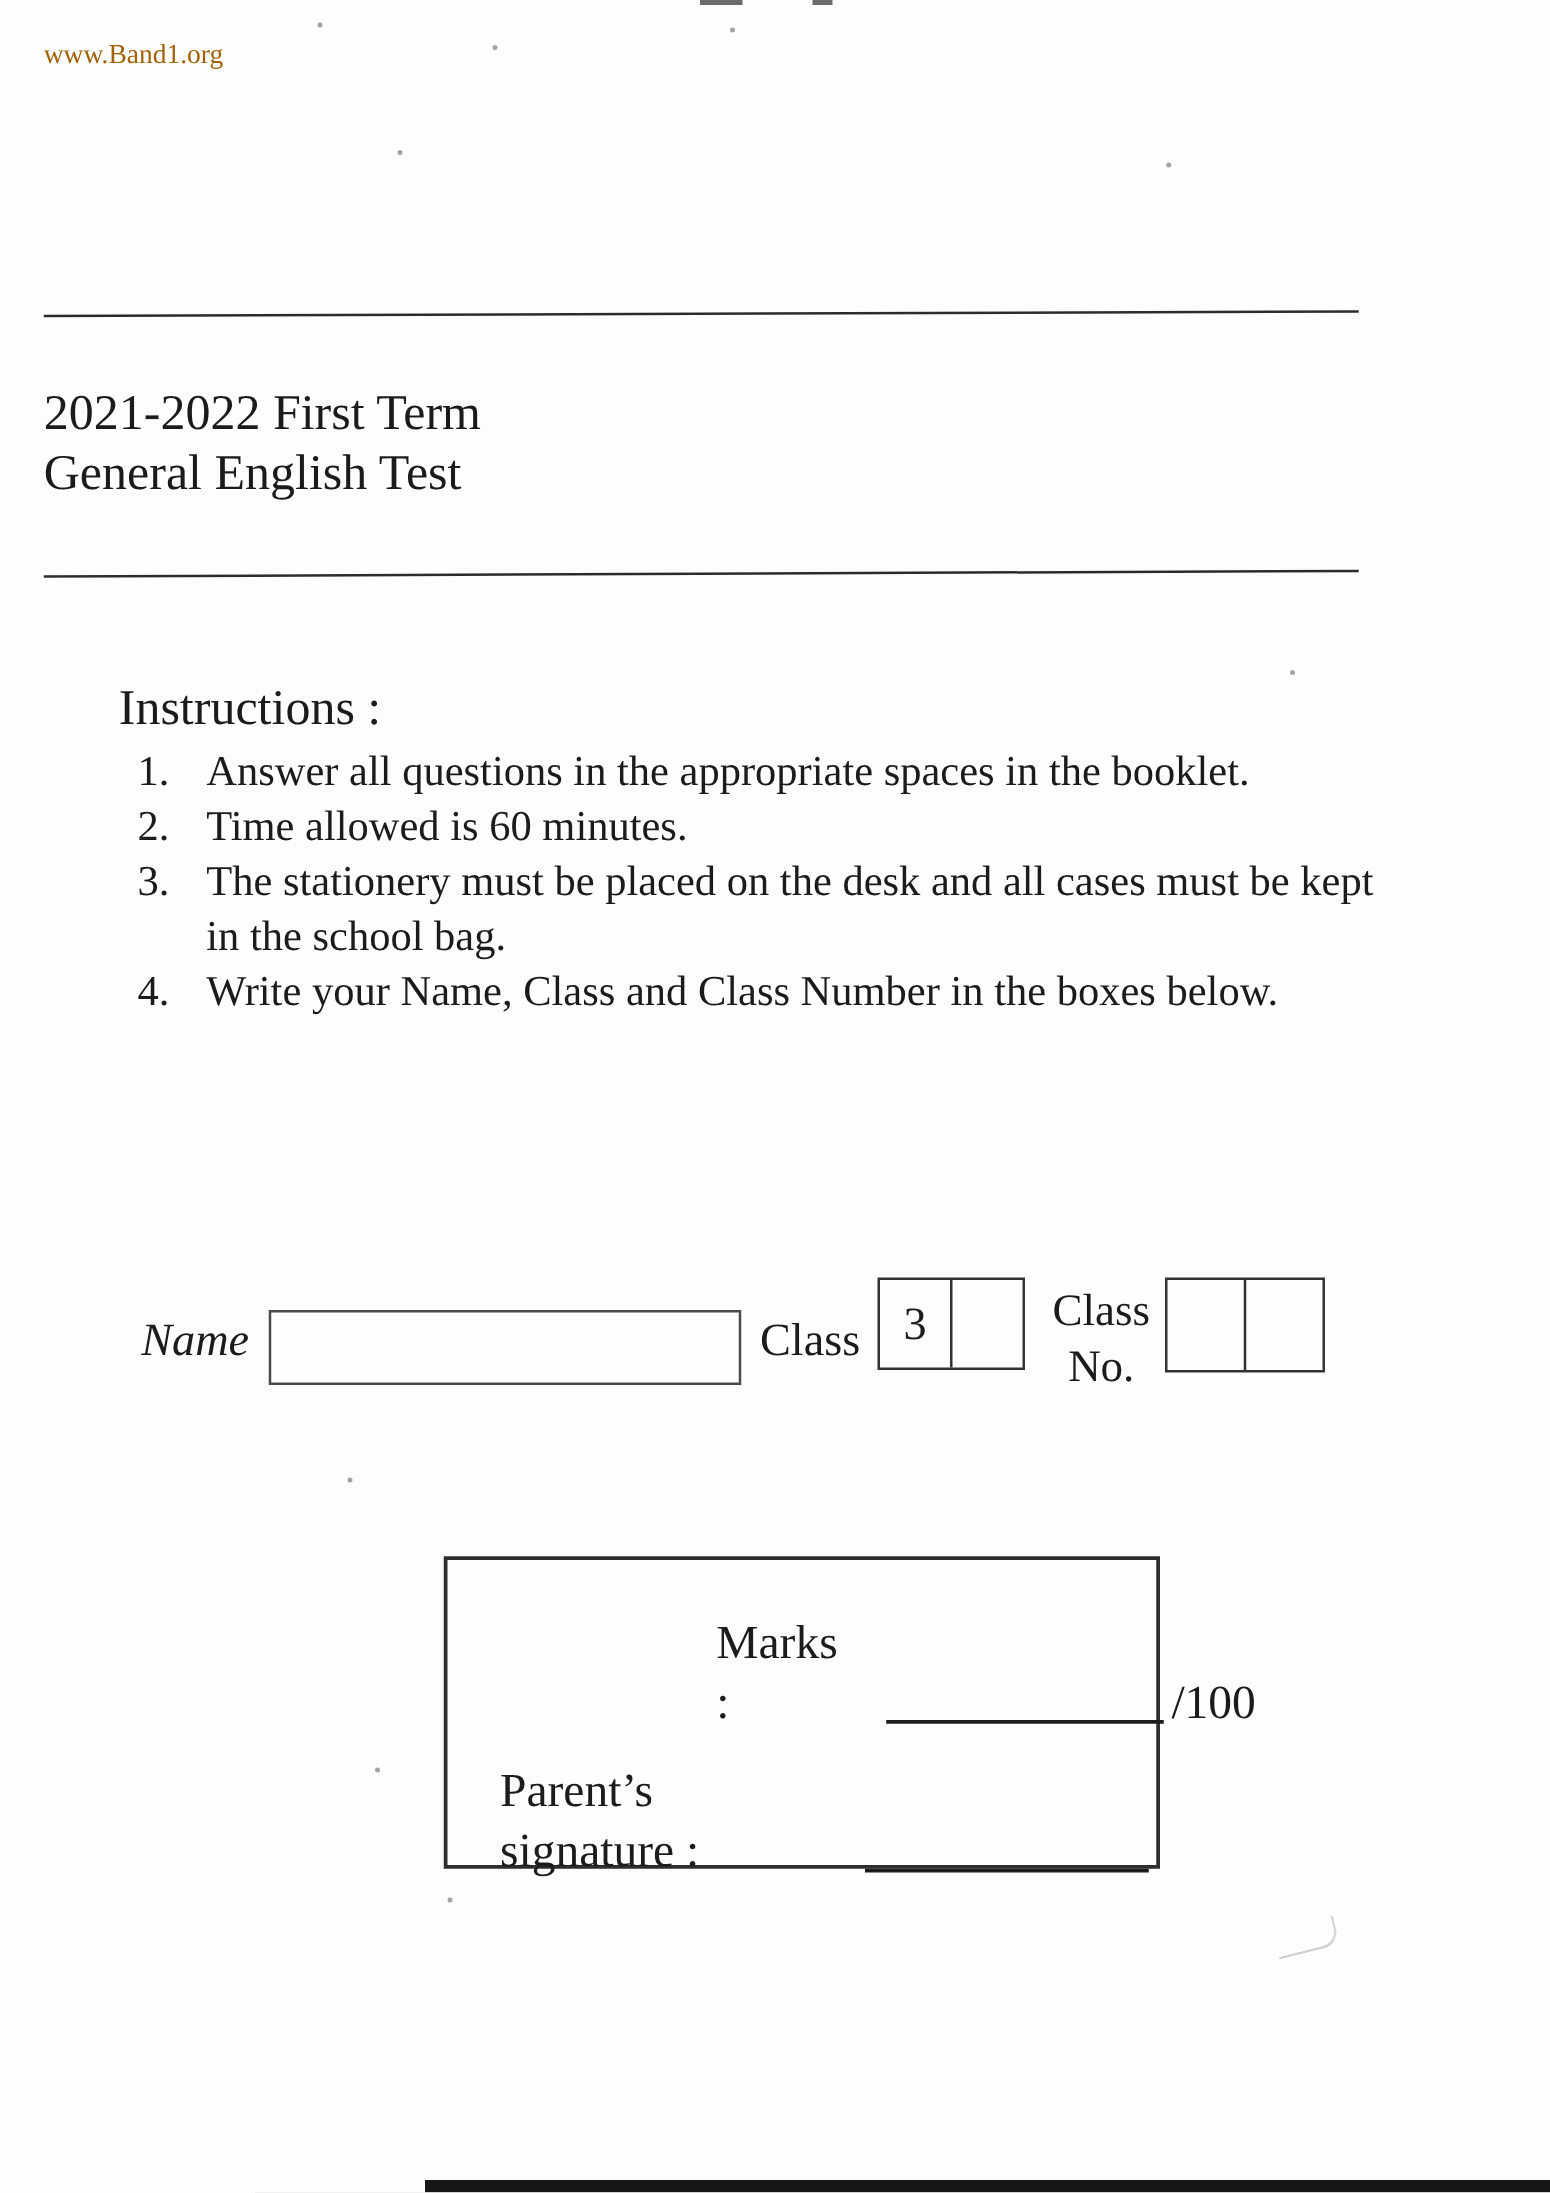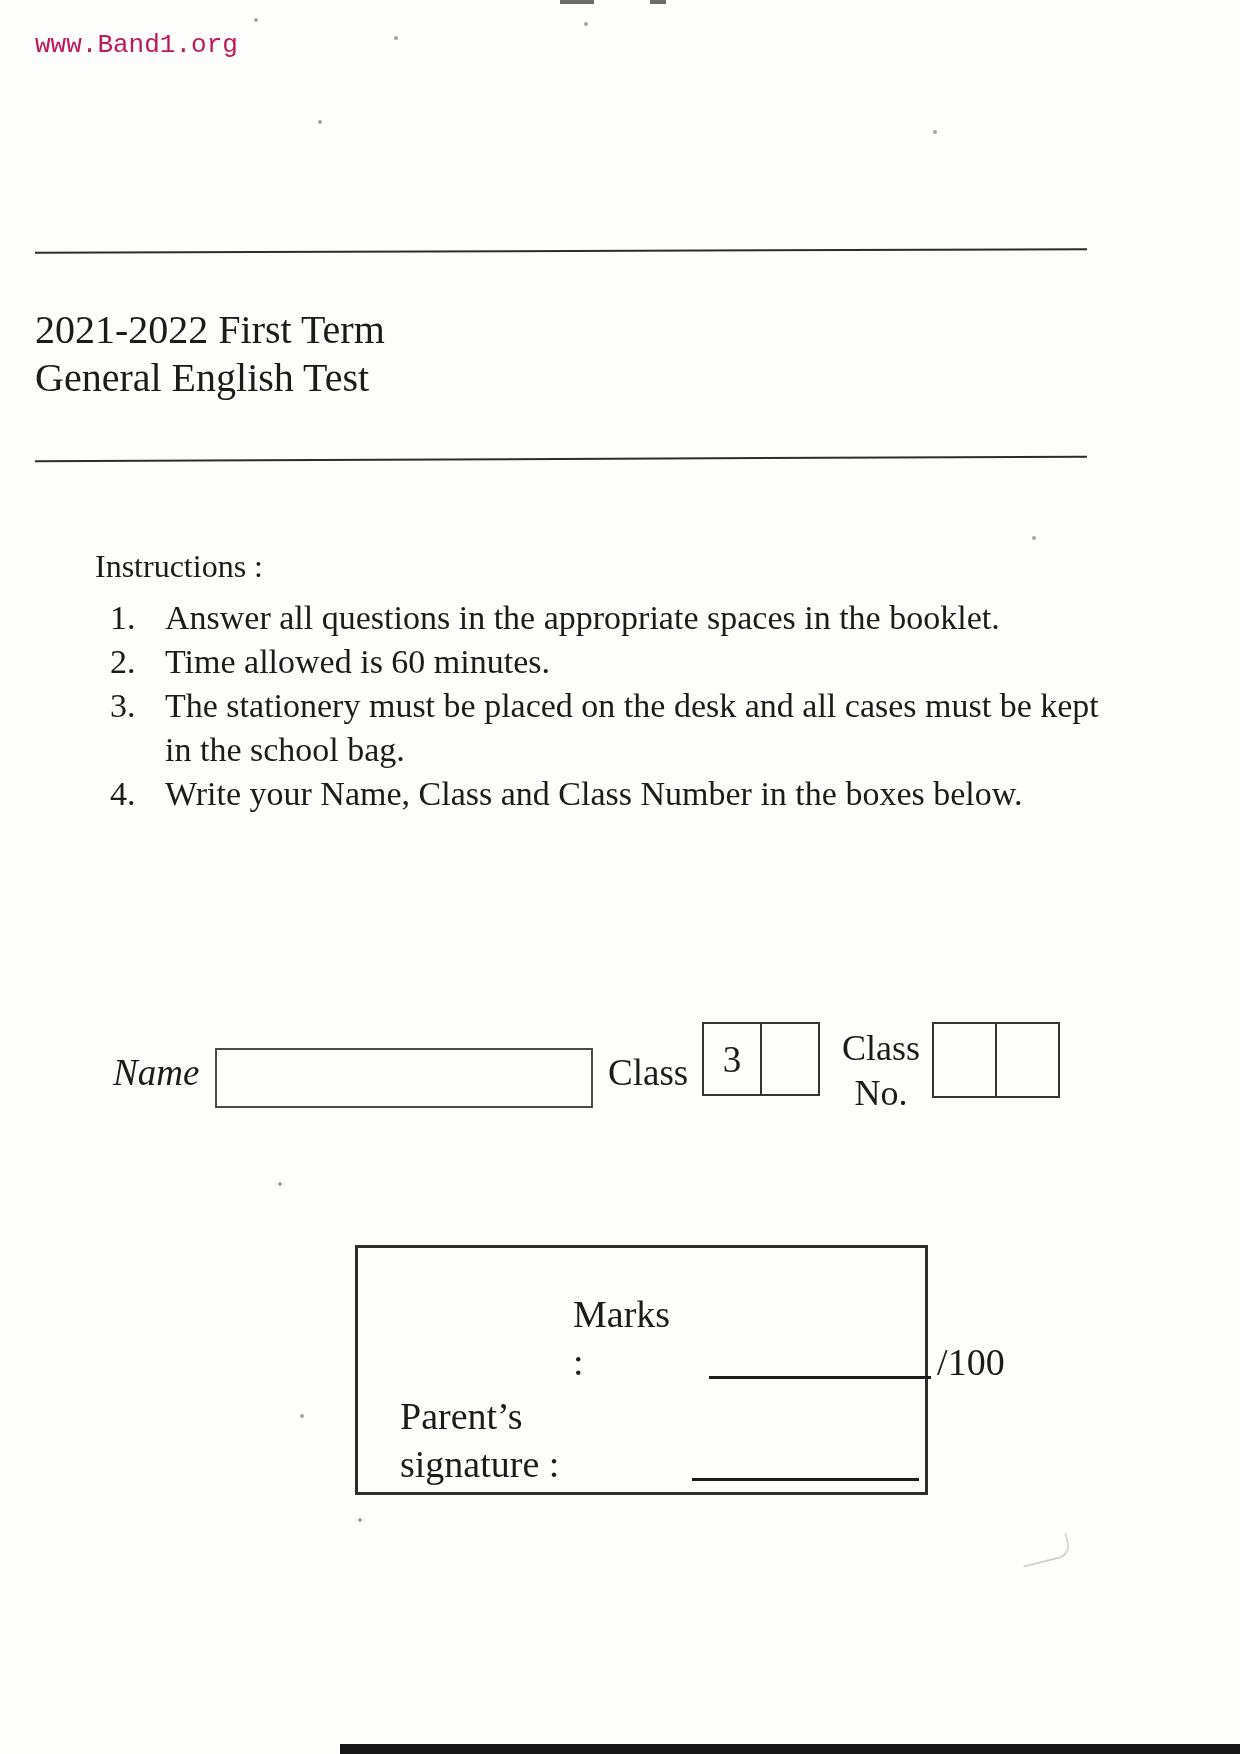--- a/index.html
+++ b/index.html
@@ -9,22 +9,22 @@
     margin:0 auto;
     background:#fdfdfc;
     font-family:"Liberation Serif","DejaVu Serif",serif;
     color:#1b1b1b;
     overflow:hidden;
   }
 
   
   .watermark {
     position:absolute; left:35px; top:30px;
-    font-family:Liberation Mono, monospace;
-    font-size:26px; color:#be185d;
+    font-family:Liberation Serif, serif;
+    font-size:22px; color:#a16207;
   }
 
   
   .rule {
     position:absolute; left:35px; width:1052px; height:2px;
     background:#2c2c2c;
   }
   .rule-top { top:250px; transform:rotate(-0.2deg); }
   .rule-bottom { top:458px; transform:rotate(-0.25deg); }
 
@@ -32,21 +32,21 @@
   .title-block {
     position:absolute; left:35px; top:306px; width:1052px;
     text-align:left; font-size:40px; line-height:48px;
   }
 
   
   .instructions {
     position:absolute; left:95px; top:540px; width:1015px;
   }
   .instructions-heading {
-    font-size:32px; line-height:52px; margin-bottom:4px;
+    font-size:40px; line-height:52px; margin-bottom:4px;
   }
   .instr-list { margin:0; padding:0; list-style:none; }
   .instr-item {
     display:flex; padding-left:15px;
     font-size:34px; line-height:44px;
   }
   .instr-item .num { flex:0 0 55px; }
   .instr-item .txt { flex:1 1 auto; }
   .instr-item.nowrap .txt { white-space:nowrap; }
   .instr-item.justify .txt { text-align:justify; max-width:880px; }
@@ -83,21 +83,21 @@
   .marks-box {
     position:absolute; left:355px; top:1245px;
     width:573px; height:250px;
     border:3px solid #2e2e2e; box-sizing:border-box;
   }
   .marks-row, .sig-row {
     position:absolute; display:flex; align-items:flex-end;
     font-size:38px; line-height:48px;
   }
   .marks-row { left:215px; top:42px; }
-  .sig-row   { left:42px;  top:144px;gap:48px; }
+  .sig-row   { left:42px;  top:161px;gap:48px; }
   .fill-line {
     display:inline-block; border-bottom:3px solid #1c1c1c;
     margin:0 6px 7px 26px; height:1px;
   }
   .marks-line { width:235px; }
   .sig-line   { width:302px; }
 
   
   .bottom-bar {
     position:absolute; left:340px; right:0; bottom:0; height:10px;

